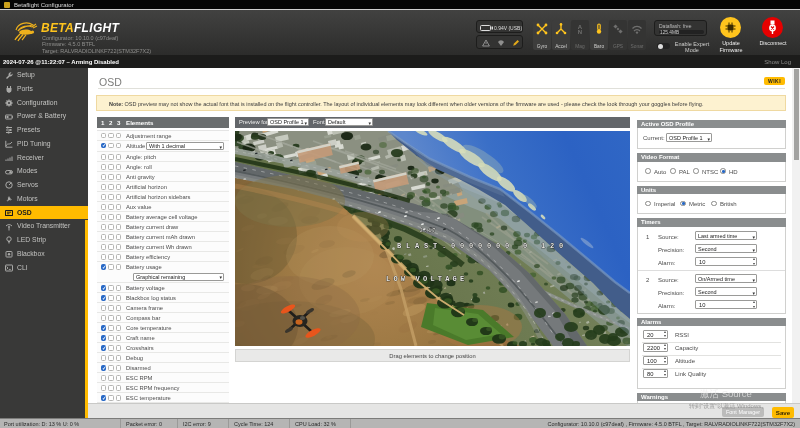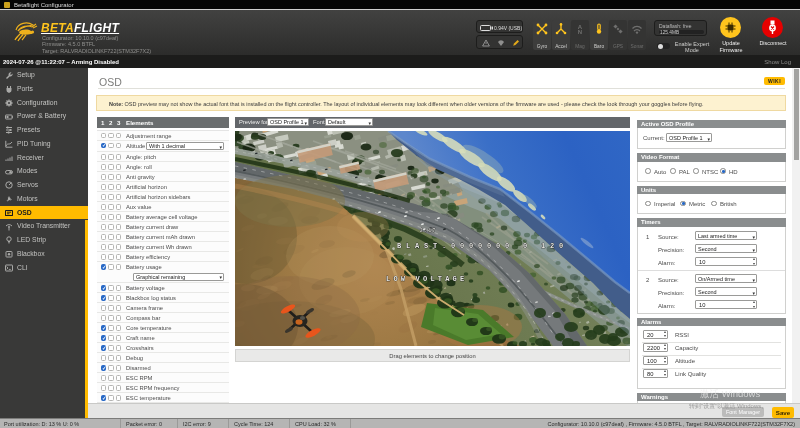--- a/index.html
+++ b/index.html
@@ -7,21 +7,21 @@
 #app { position:relative; width:800px; height:428px; }
 .abs { position:absolute; }
 
 
 #titlebar { left:0; top:0; width:800px; height:10px; background:#060606; color:#ddd; font-size:6px; border-bottom:1px solid #cfcfcf; }
 #titlebar .txt { position:absolute; left:14px; top:1.5px; }
 #titlebar .ico { position:absolute; left:4px; top:2px; width:6px; height:6px; background:#caa01d; border-radius:1px; }
 
 
 #header { left:0; top:10px; width:800px; height:45px; background:linear-gradient(#424241,#2c2c2b); }
-#logo-txt { position:absolute; left:41px; top:11px; font-size:12px; font-weight:bold; font-style:italic; letter-spacing:0.3px; color:#fff;text-decoration:underline; }
+#logo-txt { position:absolute; left:41px; top:11px; font-size:12px; font-weight:bold; font-style:italic; letter-spacing:0.3px; color:#fff; }
 #logo-txt .b { color:#ffc41d; }
 .hdr-small { position:absolute; left:42px; color:#8f8f8d; font-size:5.5px; }
 
 
 .bbox { position:absolute; background:#333332; border:1px solid #1d1d1c; border-radius:3px; }
 #batt1 { left:476px; top:10px; width:47px; height:13px; }
 #batt2 { left:476px; top:25px; width:47px; height:14px; }
 #batt1 .v { position:absolute; left:17px; top:3.5px; font-size:5px; color:#ddd; white-space:nowrap; }
 
 
@@ -1312,21 +1312,21 @@
 </div>
   </div>
 
   <div id="sbar" class="abs">
       <div class="thumb"></div>
     </div>
   <div id="toolbar" class="abs">
     <div id="fontmgr">Font Manager</div>
     <div id="save">Save</div>
   </div>
-  <div id="wm1" class="abs">激活 Windows</div>
+  <div id="wm1" class="abs">激活 Source</div>
   <div id="wm2" class="abs">转到"设置"以激活 Windows。</div>
   <div id="statusbar" class="abs">
 <div class="seg" style="left:4px">Port utilization: D: 13 % U: 0 %</div>
 <div class="seg" style="left:126px">Packet error: 0</div>
 <div class="seg" style="left:183px">I2C error: 9</div>
 <div class="seg" style="left:234px">Cycle Time: 124</div>
 <div class="seg" style="left:295px">CPU Load: 32 %</div>
 <div style="position:absolute;left:120px;top:0;width:1px;height:10px;background:#9a9a98"></div>
 <div style="position:absolute;left:177px;top:0;width:1px;height:10px;background:#9a9a98"></div>
 <div style="position:absolute;left:228px;top:0;width:1px;height:10px;background:#9a9a98"></div>

